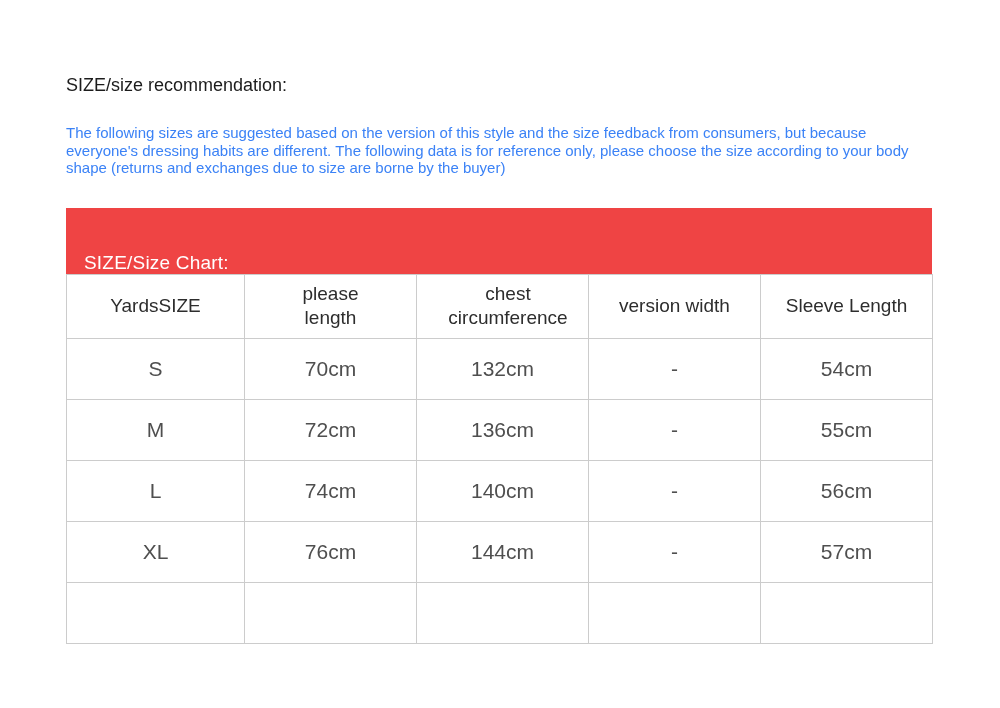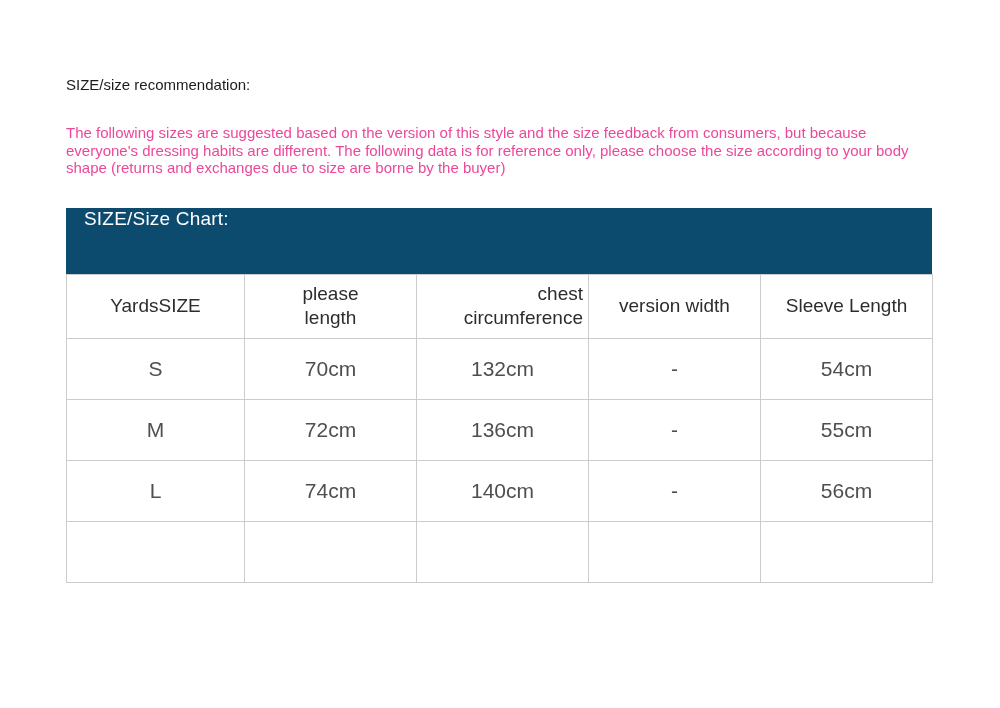--- a/index.html
+++ b/index.html
@@ -11,40 +11,40 @@
   }
   .page {
     position: relative;
     width: 1000px;
     height: 708px;
     background: #ffffff;
     overflow: hidden;
   }
   .page-title {
     margin: 76px 66px 0 66px;
-    font-size: 15px;
+    font-size: 18px;
     font-weight: 400;
     line-height: 18px;
     color: #1c1c1c;
   }
   .page-desc {
     margin: 30px 66px 0 66px;
     width: 866px;
     font-size: 15px;
     line-height: 17.5px;
-    color: #ec4899;
+    color: #3b82f6;
   }
   .chart-bar {
     margin: 31px 68px 0 66px;
     width: 848px;               
     height: 66px;
-    background: #0c4a6e;
+    background: #ef4444;
     color: #ffffff;
     display: flex;
-    align-items: flex-start;
+    align-items: flex-end;
     padding-left: 18px;
     font-size: 19px;
     letter-spacing: 0.2px;
   }
   table.size-table {
     margin-left: 66px;
     width: 866px;
     border-collapse: collapse;
     table-layout: fixed;
   }
@@ -68,21 +68,21 @@
     display: inline-block;
     max-width: 90px;            
   }
   th.align-left {
     text-align: left;
   }
   th.align-left span {
     display: inline-block;
     padding-left: 11px;
     max-width: 150px;           
-    text-align: right;
+    text-align: center;
   }
   table.size-table td {
     font-size: 21px;
     color: #4f4f4f;
   }
 </style>
 </head>
 <body>
 
 <div class="page">
@@ -138,20 +138,27 @@
         <td>55cm</td>
       </tr>
       <tr>
         <td>L</td>
         <td>74cm</td>
         <td>140cm</td>
         <td>-</td>
         <td>56cm</td>
       </tr>
       <tr>
+        <td>XL</td>
+        <td>76cm</td>
+        <td>144cm</td>
+        <td>-</td>
+        <td>57cm</td>
+      </tr>
+      <tr>
         <td></td>
         <td></td>
         <td></td>
         <td></td>
         <td></td>
       </tr>
     </tbody>
   </table>
 
 </div>

